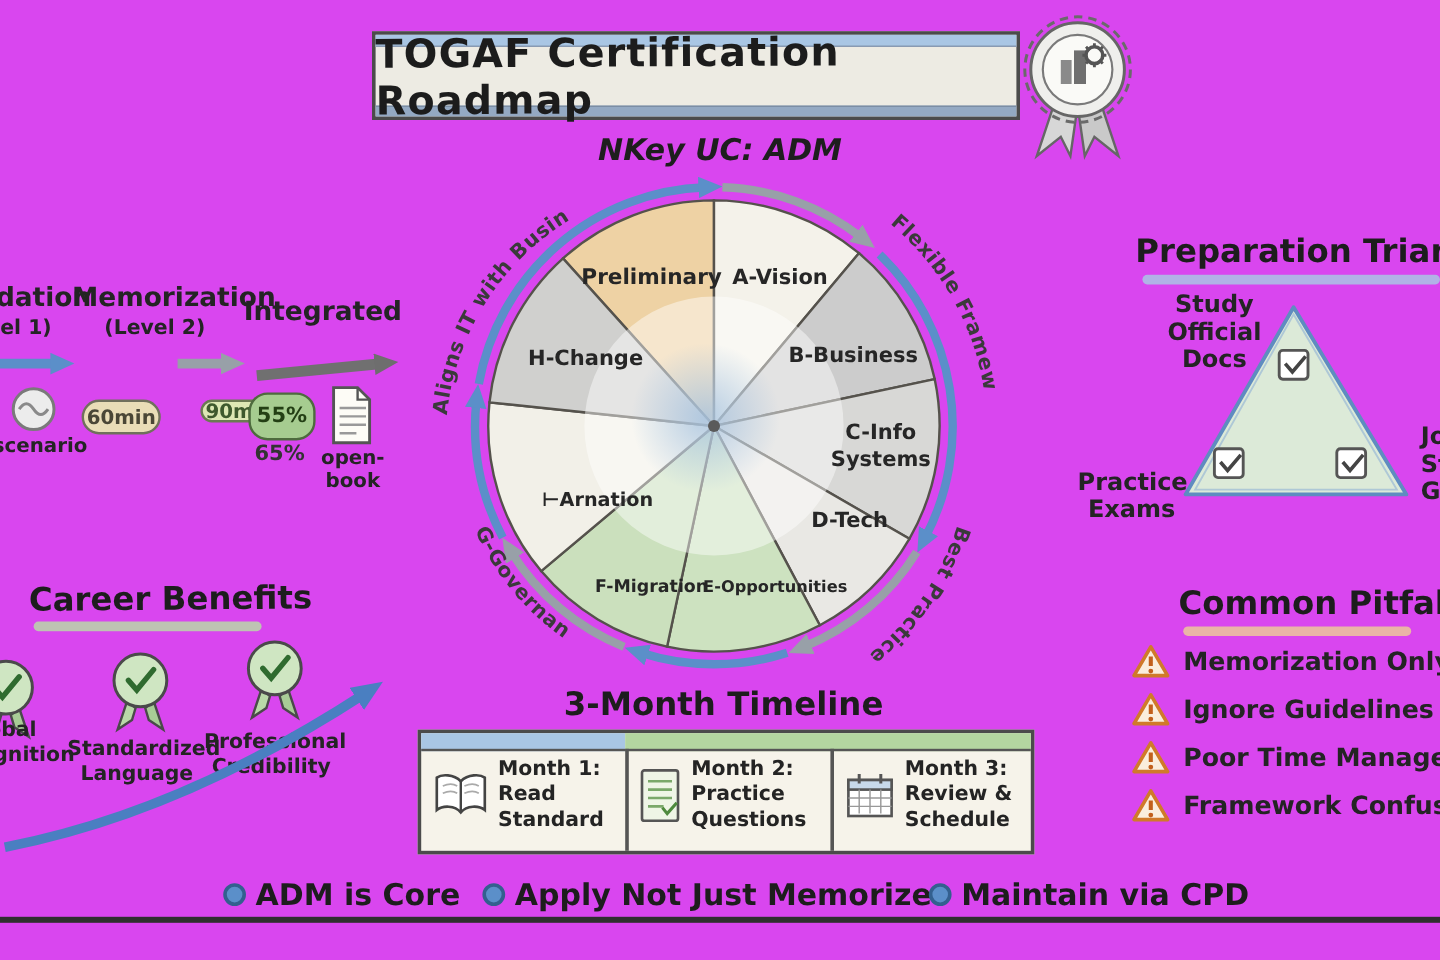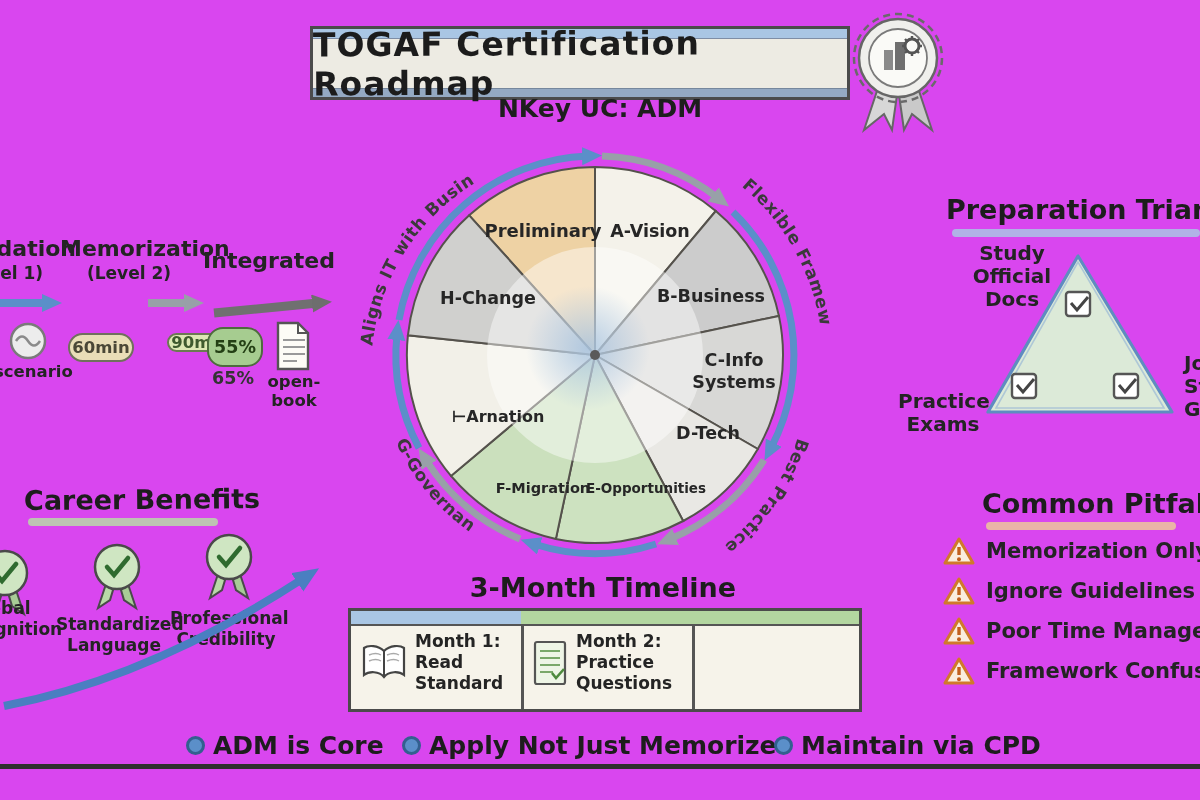--- a/index.html
+++ b/index.html
@@ -8,21 +8,21 @@
   .abs{position:absolute;}
   .ctr{text-align:center;}
 
   
   .banner{left:310px;top:26px;width:540px;height:74px;border:3px solid #4b4b4b;background:#edebe3;
           box-sizing:border-box;display:flex;align-items:center;justify-content:center;}
   .banner-top{position:absolute;left:0;top:0;right:0;height:9px;background:#a9c6e4;border-bottom:1px solid #7e8ea6;}
   .banner-bot{position:absolute;left:0;bottom:0;right:0;height:8px;background:#94a9c3;border-top:1px solid #76879d;}
   .banner-title{font-size:33px;letter-spacing:1px;color:#1c1c1c;transform:rotate(-0.3deg);}
 
-  .wheel-title{left:470px;top:94px;width:260px;font-size:25px;color:#1e1e1e;}
+  .wheel-title{left:470px;top:110px;width:260px;font-size:25px;color:#1e1e1e;font-style:italic;}
 
   
   .lvl{font-size:22px;line-height:25px;}
   .lvl small{display:block;font-size:17px;font-weight:bold;}
   .pill{box-sizing:border-box;border-radius:15px;display:flex;align-items:center;justify-content:center;
         font-size:16.5px;}
   .pill60{left:68px;top:333px;width:66px;height:29px;background:#e9ddb7;border:2.5px solid #70705c;color:#4a4736;}
   .pill90{left:139px;top:333px;width:66px;height:19px;background:#dde7b4;border:2.5px solid #6b7a52;color:#3f5a2e;margin-left:28px;}
   .passbox{left:207px;top:327px;width:52px;height:36px;background:#a6cc90;border:2.5px solid #4e6b3e;border-radius:16px;
            display:flex;align-items:center;justify-content:center;font-size:17.5px;color:#233f14;}
@@ -266,20 +266,34 @@
         <path d="M8,11 h20 M8,18 h20 M8,25 h20 M8,32 h13" stroke="#7aa86a" stroke-width="2.2"></path>
         <path d="M20,33 l4,5 l8,-9" fill="none" stroke="#4e8a3e" stroke-width="2.6"></path>
       </svg>
       <div class="tl-text">
         <div>Month 2:</div>
         <div>Practice</div>
         <div>Questions</div>
       </div>
     </div>
 
+    <div class="tl-cell" style="left:343px;right:0">
+      <svg width="42" height="42" viewBox="0 0 42 42">
+        <rect x="3" y="8" width="36" height="30" fill="#fff" stroke="#555" stroke-width="2.2"></rect>
+        <rect x="3" y="8" width="36" height="8" fill="#c7d9ea" stroke="#555" stroke-width="2.2"></rect>
+        <line x1="12" y1="3" x2="12" y2="11" stroke="#555" stroke-width="2.5"></line>
+        <line x1="30" y1="3" x2="30" y2="11" stroke="#555" stroke-width="2.5"></line>
+        <path d="M12,16 v20 M21,16 v20 M30,16 v20 M3,23 h36 M3,30 h36" stroke="#999" stroke-width="1.2" fill="none"></path>
+      </svg>
+      <div class="tl-text">
+        <div>Month 3:</div>
+        <div>Review &amp;</div>
+        <div>Schedule</div>
+      </div>
+    </div>
   </div>
 
   <div class="abs sec-title" style="left:946px;top:194px;white-space:nowrap">Preparation Triangle</div>
   <div class="abs underline" style="left:952px;top:229px;width:248px;background:#a9c6e4"></div>
 
   <svg class="abs" style="left:978px;top:246px" width="204" height="178" viewBox="0 0 204 178">
     <polygon points="100,10 10,166 194,166" fill="#dcead8" stroke="#5f8cc0" stroke-width="3.2" stroke-linejoin="round"></polygon>
     <polygon points="100,16 18,162 186,162" fill="none" stroke="#8fb0d6" stroke-width="1.6" opacity=".6"></polygon>
     <g>
       <rect x="88" y="46" width="24" height="24" rx="3" fill="#fff" stroke="#555" stroke-width="2.4"></rect>

